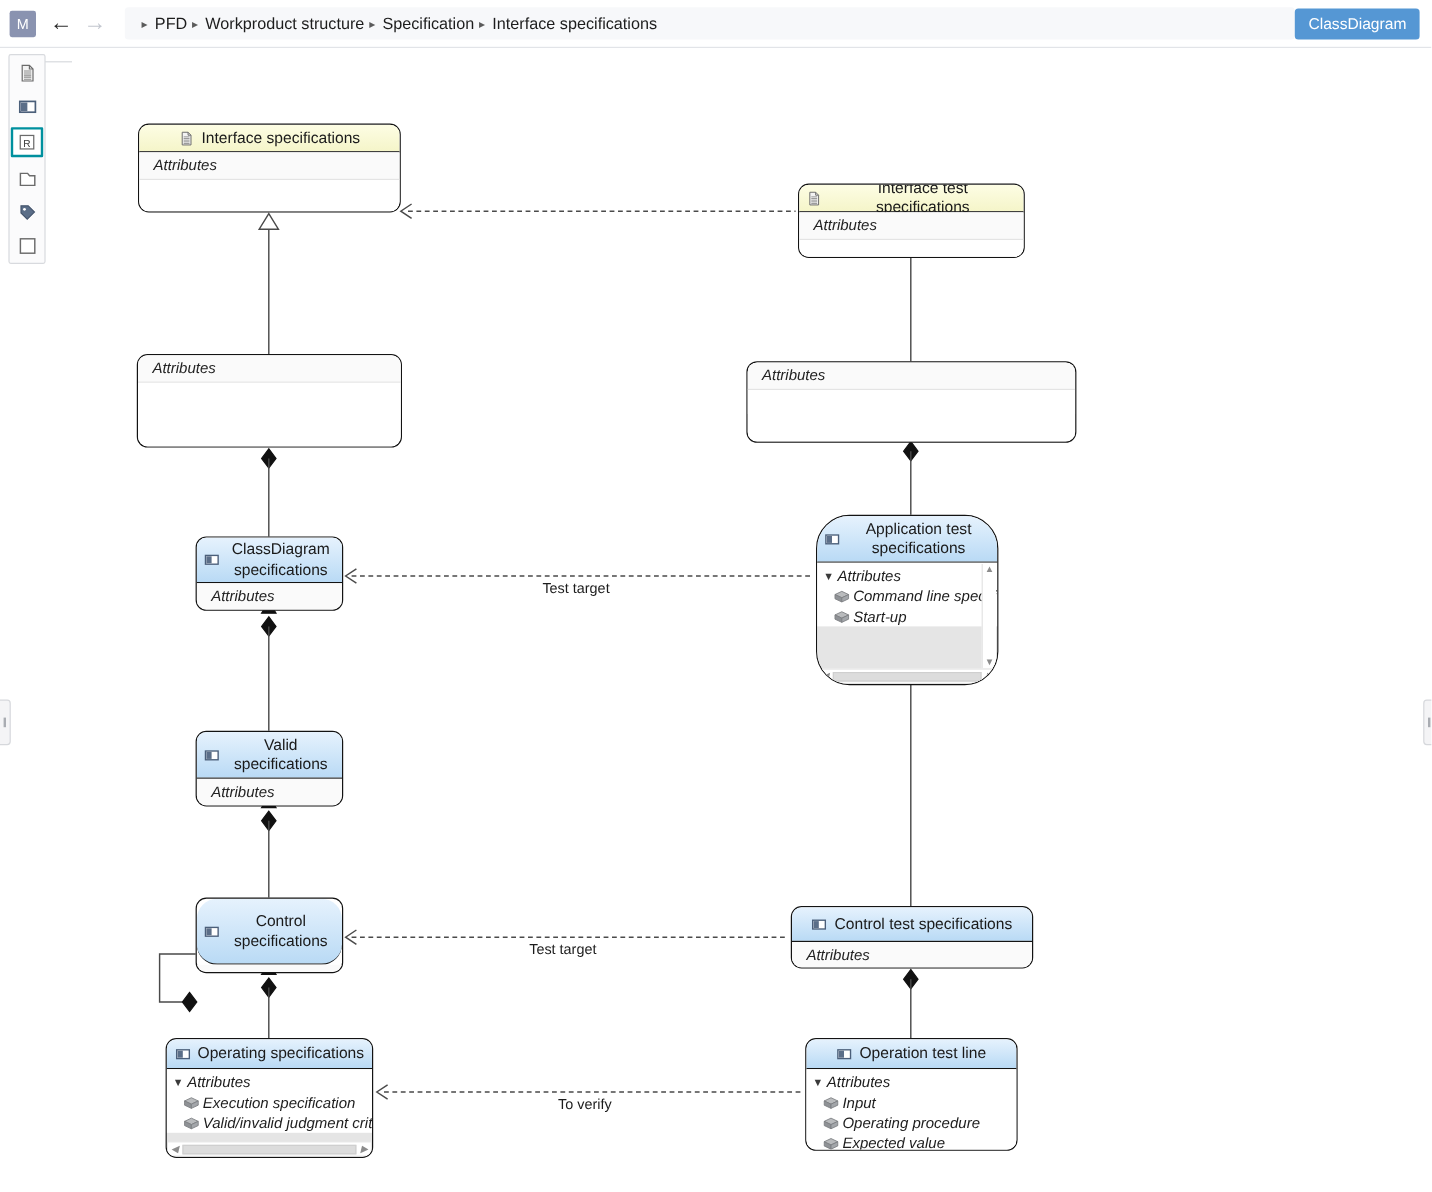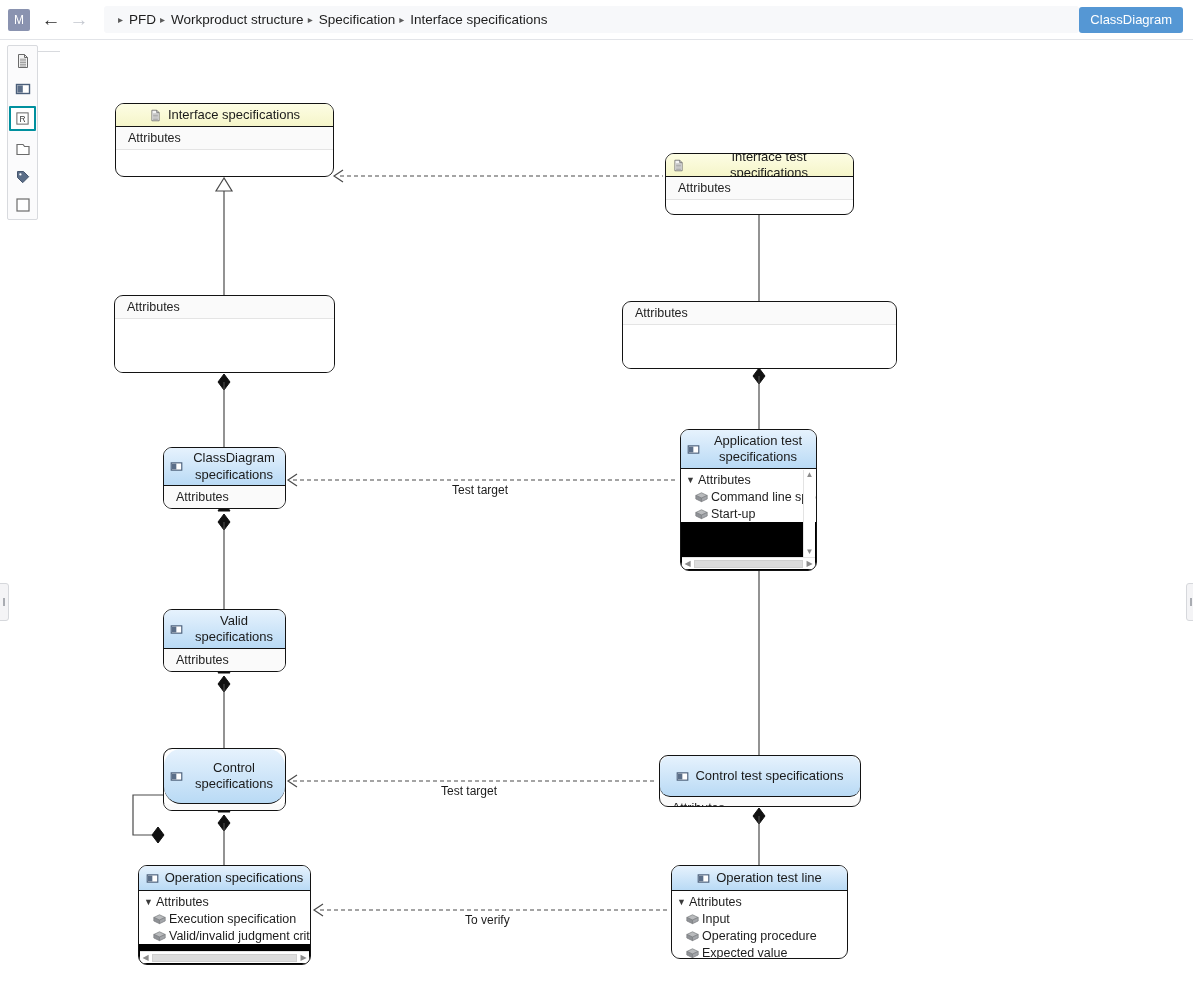--- a/index.html
+++ b/index.html
@@ -167,23 +167,24 @@
     line-height: 1.25;
   }
   .node-header.doc {
     background: #fbfbdd;
     background: linear-gradient(#fdfde4, #f5f5c9);
   }
   .node-header.win {
     background: linear-gradient(#e6f2fd, #b9daf5);
   }
   .node-body {
-    background: #000000;
+    background: #e5e5e5;
     font-size: 12.5px;
     color: #232323;
+    font-style: italic;
   }
   .attr-title {
     padding: 4px 0 4px 12px;
     background: #fafafa;
     border-bottom: 1px solid #e4e4e4;
   }
   .node-spacer { height: 100%; background: #ffffff; }
 
   
   .attr-tree {
@@ -426,21 +427,21 @@
               <rect x="1.5" y="3.5" width="13" height="9" fill="#ffffff" stroke="#4b5f7a" stroke-width="1.4"></rect>
               <rect x="2.4" y="4.4" width="5.4" height="7.2" fill="#5b6e88"></rect>
             </svg>
           </span>
           <span>ClassDiagram specifications</span>
         </div>
         <div class="node-body" style="position: relative; height: 22px;">
           <div class="attr-title">Attributes</div>
         </div>
       </div>
-      <div class="node" style="left: 680px; top: 390px; width: 137px; height: 142px;">
+      <div class="node" style="left: 680px; top: 390px; width: 152px; height: 142px; border-radius: 28px;">
         <div class="node-header win" style="height: 39px;">
           <span style="display: flex;">
             <svg width="13" height="13" viewBox="0 0 16 16">
               <rect x="1.5" y="3.5" width="13" height="9" fill="#ffffff" stroke="#4b5f7a" stroke-width="1.4"></rect>
               <rect x="2.4" y="4.4" width="5.4" height="7.2" fill="#5b6e88"></rect>
             </svg>
           </span>
           <span>Application test specifications</span>
         </div>
         <div class="node-body" style="position: relative; height: 101px;">
@@ -499,21 +500,21 @@
               <rect x="2.4" y="4.4" width="5.4" height="7.2" fill="#5b6e88"></rect>
             </svg>
           </span>
           <span>Control specifications</span>
         </div>
         <div class="node-body" style="position: relative; height: 22px;">
           <div class="attr-title">Attributes</div>
         </div>
       </div>
       <div class="node" style="left: 659px; top: 716px; width: 202px; height: 52px;">
-        <div class="node-header win" style="height: 41px; border-radius: 10px;">
+        <div class="node-header win" style="height: 29px;">
           <span style="display: flex;">
             <svg width="13" height="13" viewBox="0 0 16 16">
               <rect x="1.5" y="3.5" width="13" height="9" fill="#ffffff" stroke="#4b5f7a" stroke-width="1.4"></rect>
               <rect x="2.4" y="4.4" width="5.4" height="7.2" fill="#5b6e88"></rect>
             </svg>
           </span>
           <span>Control test specifications</span>
         </div>
         <div class="node-body" style="position: relative; height: 25px;">
           <div class="attr-title">Attributes</div>
@@ -521,21 +522,21 @@
         </div>
       </div>
       <div class="node" style="left: 138px; top: 826px; width: 173px; height: 100px;">
         <div class="node-header win" style="height: 25px;">
           <span style="display: flex;">
             <svg width="13" height="13" viewBox="0 0 16 16">
               <rect x="1.5" y="3.5" width="13" height="9" fill="#ffffff" stroke="#4b5f7a" stroke-width="1.4"></rect>
               <rect x="2.4" y="4.4" width="5.4" height="7.2" fill="#5b6e88"></rect>
             </svg>
           </span>
-          <span>Operation specifications</span>
+          <span>Operating specifications</span>
         </div>
         <div class="node-body" style="position: relative; height: 73px;">
           <div class="attr-tree">
             <div class="attr-row">
               <span class="tri">▼</span>
               <span>Attributes</span>
             </div>
             <div class="attr-row child">
               <span class="cube"><svg width="13" height="13" viewBox="0 0 16 16">
                   <path d="M1 5.5 8 2.2 15 5.5 8 8.8z" fill="#b9bbbd" stroke="#7d7f82" stroke-width="0.9"></path>

